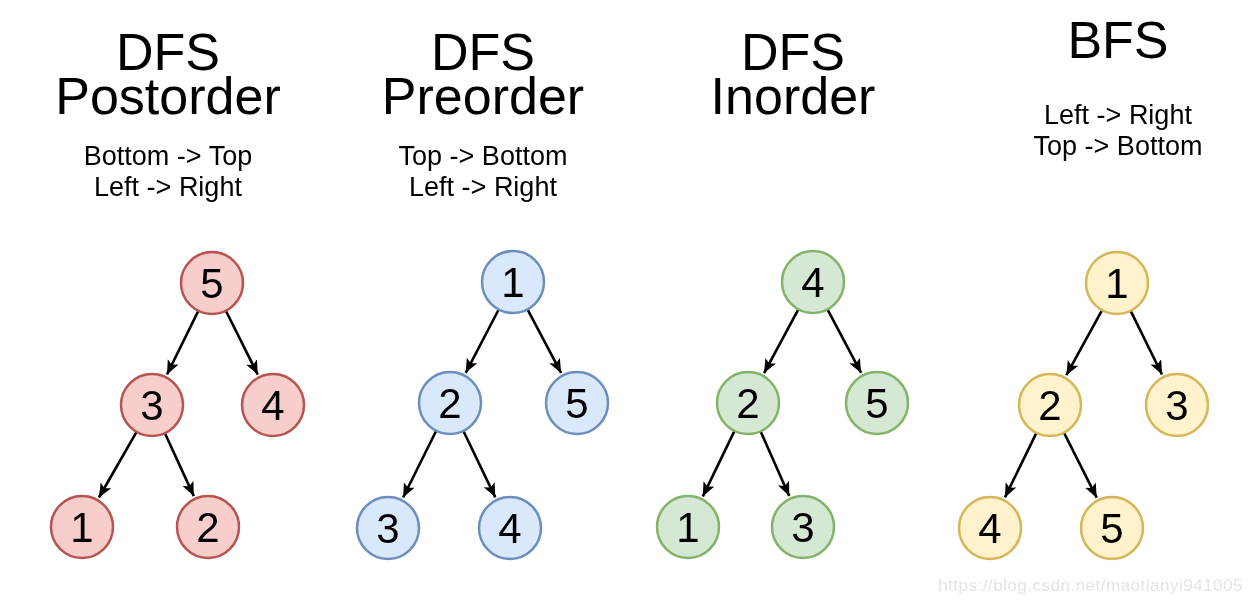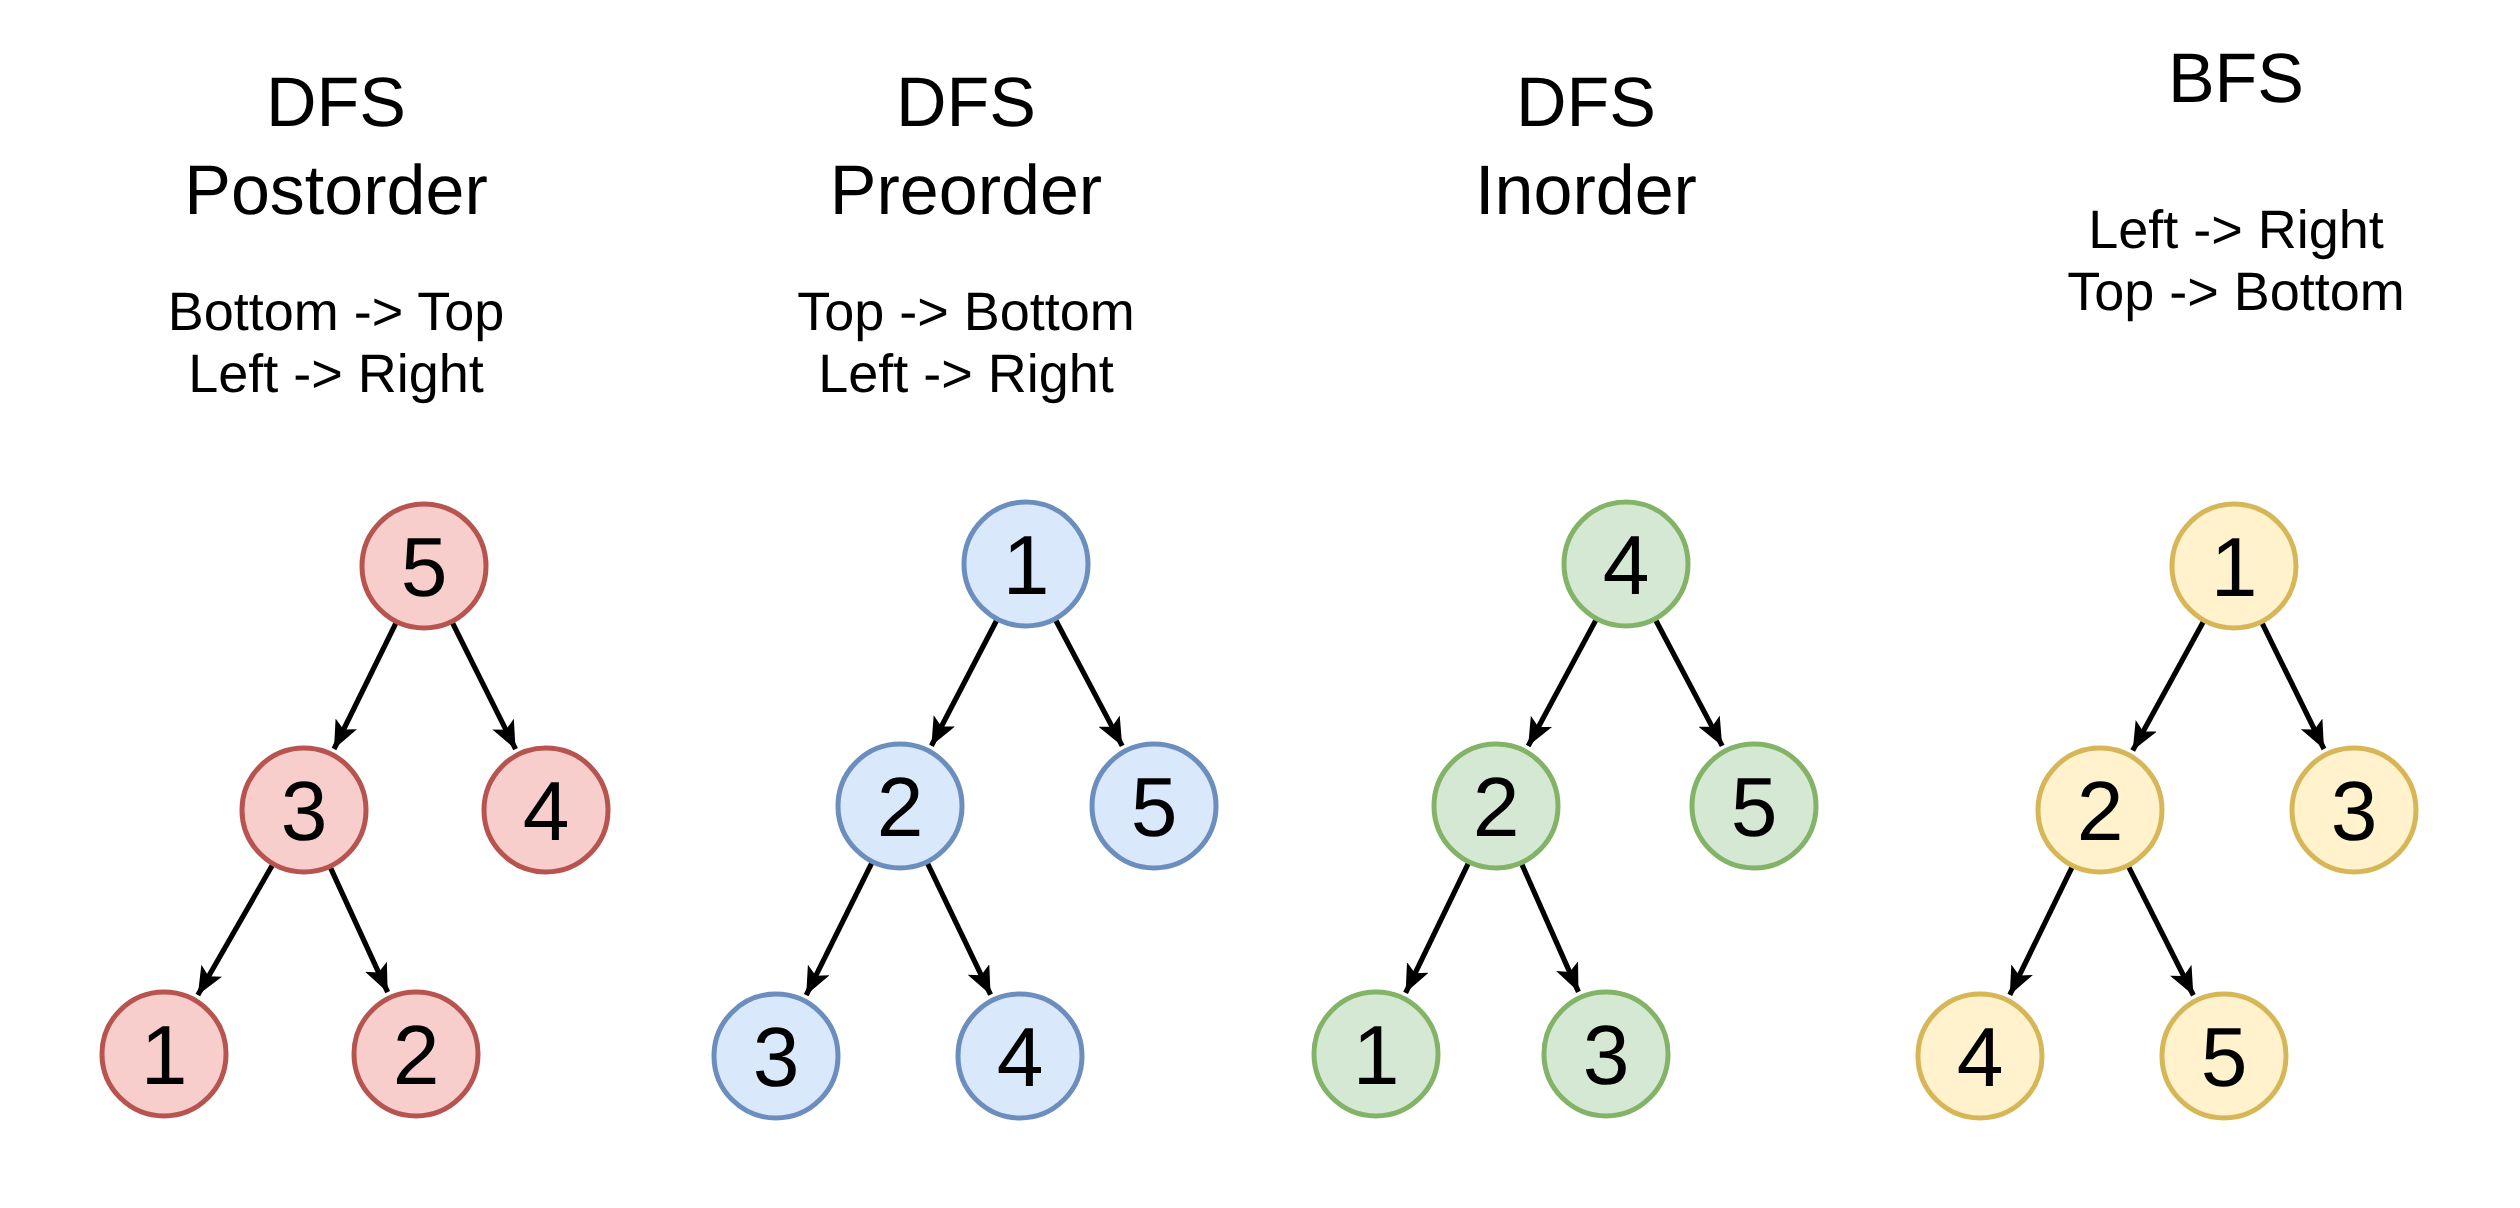--- a/index.html
+++ b/index.html
@@ -13,21 +13,21 @@
     height: 604px;
     background: #ffffff;
     overflow: hidden;
     font-family: "Liberation Sans", "DejaVu Sans", sans-serif;
     color: #000000;
   }
   .col-title {
     position: absolute;
     width: 320px;
     text-align: center;
-    font-size: 35px;
+    font-size: 52px;
     line-height: 44px;
     white-space: pre-line;
     color: #000000;
   }
   .t0 { left: 8px;   top: 30px; }
   .t1 { left: 323px; top: 30px; }
   .t2 { left: 633px; top: 30px; }
   .t3 { left: 958px; top: 18px; }
   .col-subtitle {
     position: absolute;
@@ -158,14 +158,15 @@
       <circle cx="120" cy="175" r="31" fill="#fff2cc" stroke="#d6b656" stroke-width="2.5"></circle>
       <text x="120" y="189.91" text-anchor="middle" font-size="42" font-family="&quot;Liberation Sans&quot;, &quot;DejaVu Sans&quot;, sans-serif" fill="#000000">2</text>
       <circle cx="247" cy="175" r="31" fill="#fff2cc" stroke="#d6b656" stroke-width="2.5"></circle>
       <text x="247" y="189.91" text-anchor="middle" font-size="42" font-family="&quot;Liberation Sans&quot;, &quot;DejaVu Sans&quot;, sans-serif" fill="#000000">3</text>
       <circle cx="60" cy="298" r="31" fill="#fff2cc" stroke="#d6b656" stroke-width="2.5"></circle>
       <text x="60" y="312.91" text-anchor="middle" font-size="42" font-family="&quot;Liberation Sans&quot;, &quot;DejaVu Sans&quot;, sans-serif" fill="#000000">4</text>
       <circle cx="182" cy="298" r="31" fill="#fff2cc" stroke="#d6b656" stroke-width="2.5"></circle>
       <text x="182" y="312.91" text-anchor="middle" font-size="42" font-family="&quot;Liberation Sans&quot;, &quot;DejaVu Sans&quot;, sans-serif" fill="#000000">5</text>
     </svg>
 
+  <div class="watermark">https://blog.csdn.net/maotianyi941005</div>
 
 </div>
 
 </body></html>

